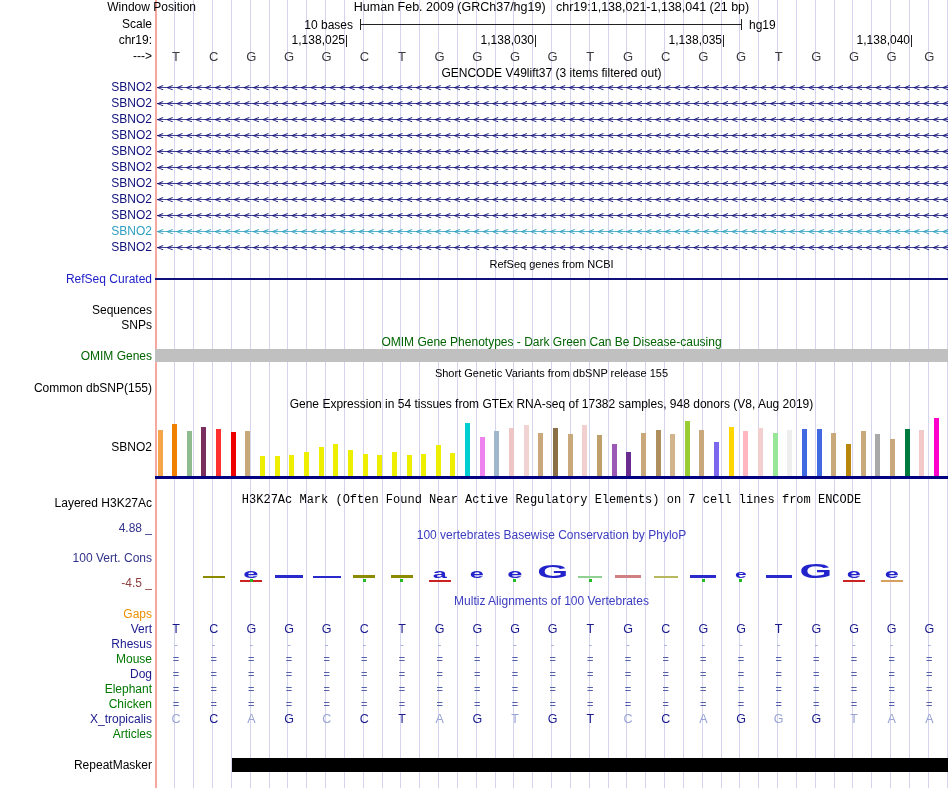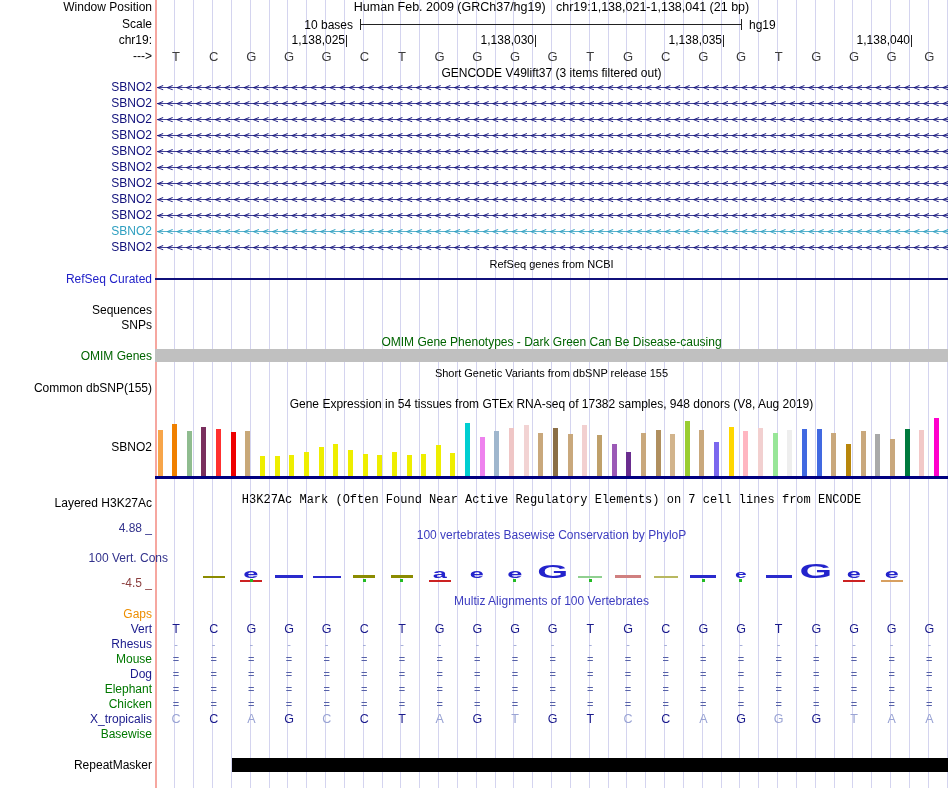--- a/index.html
+++ b/index.html
@@ -77,21 +77,21 @@
       <div class="gridline" style="left: 927.667px;"></div>
       <div class="gridline" style="left: 946.5px;"></div>
       <div class="leftline" style="left: 155px;"></div>
     </div>
 
   <div class="layer" id="content-layer">
 
     <div class="ctitle" style="top:1px;font-size:12.5px;">
       <span>Human Feb. 2009 (GRCh37/hg19)</span>&nbsp;&nbsp;&nbsp;<span>chr19:1,138,021-1,138,041 (21 bp)</span>
     </div>
-    <div class="lbl" style="top:1px;">Window Position</div>
+    <div class="lbl" style="top:1px;padding-left:44px;">Window Position</div>
 
     <div class="lbl" style="top:18px;">Scale</div>
     <div style="position:absolute;left:155px;width:198px;top:18px;text-align:right;">10 bases</div>
     <div class="ruler" style="left:360px;top:19px;width:380px;height:11px;">
         <div class="mid"></div>
       </div>
     <div style="position:absolute;left:749px;top:18px;">hg19</div>
 
     <div class="lbl" style="top:34px;">chr19:</div>
     <div id="ruler-ticks">
@@ -247,21 +247,21 @@
         <div class="gtex-bar" style="left: 919.204px; top: 430px; height: 46px; background: rgb(242, 200, 200);"></div>
         <div class="gtex-bar" style="left: 933.852px; top: 418px; height: 58px; background: rgb(255, 0, 204);"></div>
       </div>
     <div class="hline" id="gtex-baseline" style="top: 476px; height: 3px; background: rgb(0, 0, 128);"></div>
 
     <div class="ctitle" style="top:494px;font-family:Liberation Mono, monospace;">H3K27Ac Mark (Often Found Near Active Regulatory Elements) on 7 cell lines from ENCODE</div>
     <div class="lbl" style="top:497px;">Layered H3K27Ac</div>
 
     <div class="lbl" style="top: 522px; color: rgb(50, 50, 140);">4.88 _</div>
     <div class="ctitle" style="top: 529px; color: rgb(60, 60, 192);">100 vertebrates Basewise Conservation by PhyloP</div>
-    <div class="lbl" style="top: 552px; color: rgb(50, 50, 140); padding-left: 16px;">100 Vert. Cons</div>
+    <div class="lbl" style="top: 552px; color: rgb(50, 50, 140);">100 Vert. Cons</div>
     <div class="lbl" style="top: 577px; color: rgb(139, 62, 62);">-4.5 _</div>
     <div id="cons-glyphs">
         <div class="glyph-dash" style="left: 202.5px; top: 576px; width: 22px; height: 2px; background: rgb(139, 139, 0);"></div>
         <div class="glyph-letter" style="left: 232.333px; width: 37.6667px; top: 569px; font-size: 13px; line-height: 9px; color: rgb(35, 35, 204);">e</div>
         <div class="glyph-dash" style="left: 240.167px; top: 580px; width: 22px; height: 2px; background: rgb(204, 34, 34);"></div>
         <div class="glyph-dot" style="left: 249.667px; top: 579px; background: rgb(34, 187, 34);"></div>
         <div class="glyph-dash" style="left: 274.833px; top: 575px; width: 28px; height: 3px; background: rgb(42, 42, 204);"></div>
         <div class="glyph-dash" style="left: 312.5px; top: 576px; width: 28px; height: 2px; background: rgb(42, 42, 204);"></div>
         <div class="glyph-dash" style="left: 353.167px; top: 575px; width: 22px; height: 3px; background: rgb(139, 139, 0);"></div>
         <div class="glyph-dot" style="left: 362.667px; top: 579px; background: rgb(34, 187, 34);"></div>
@@ -453,19 +453,19 @@
           <div class="bcell" style="left: 609px; top: 713px; font-size: 12.5px; color: rgb(154, 164, 212);">C</div>
           <div class="bcell" style="left: 646.667px; top: 713px; font-size: 12.5px; color: rgb(26, 26, 140);">C</div>
           <div class="bcell" style="left: 684.333px; top: 713px; font-size: 12.5px; color: rgb(154, 164, 212);">A</div>
           <div class="bcell" style="left: 722px; top: 713px; font-size: 12.5px; color: rgb(26, 26, 140);">G</div>
           <div class="bcell" style="left: 759.667px; top: 713px; font-size: 12.5px; color: rgb(154, 164, 212);">G</div>
           <div class="bcell" style="left: 797.333px; top: 713px; font-size: 12.5px; color: rgb(26, 26, 140);">G</div>
           <div class="bcell" style="left: 835px; top: 713px; font-size: 12.5px; color: rgb(154, 164, 212);">T</div>
           <div class="bcell" style="left: 872.667px; top: 713px; font-size: 12.5px; color: rgb(154, 164, 212);">A</div>
           <div class="bcell" style="left: 910.333px; top: 713px; font-size: 12.5px; color: rgb(154, 164, 212);">A</div>
         </div>
-        <div class="lbl" style="top: 728px; color: rgb(0, 120, 0);">Basewise</div>
+        <div class="lbl" style="top: 728px; color: rgb(0, 120, 0);">Articles</div>
       </div>
 
     <div class="lbl" style="top:759px;">RepeatMasker</div>
     <div class="black-bar" id="repeat-bar" style="left: 232px; top: 758px; width: 716px; height: 14px; background: rgb(0, 0, 0);"></div>
   </div>
 </div>
 
 </body></html>

